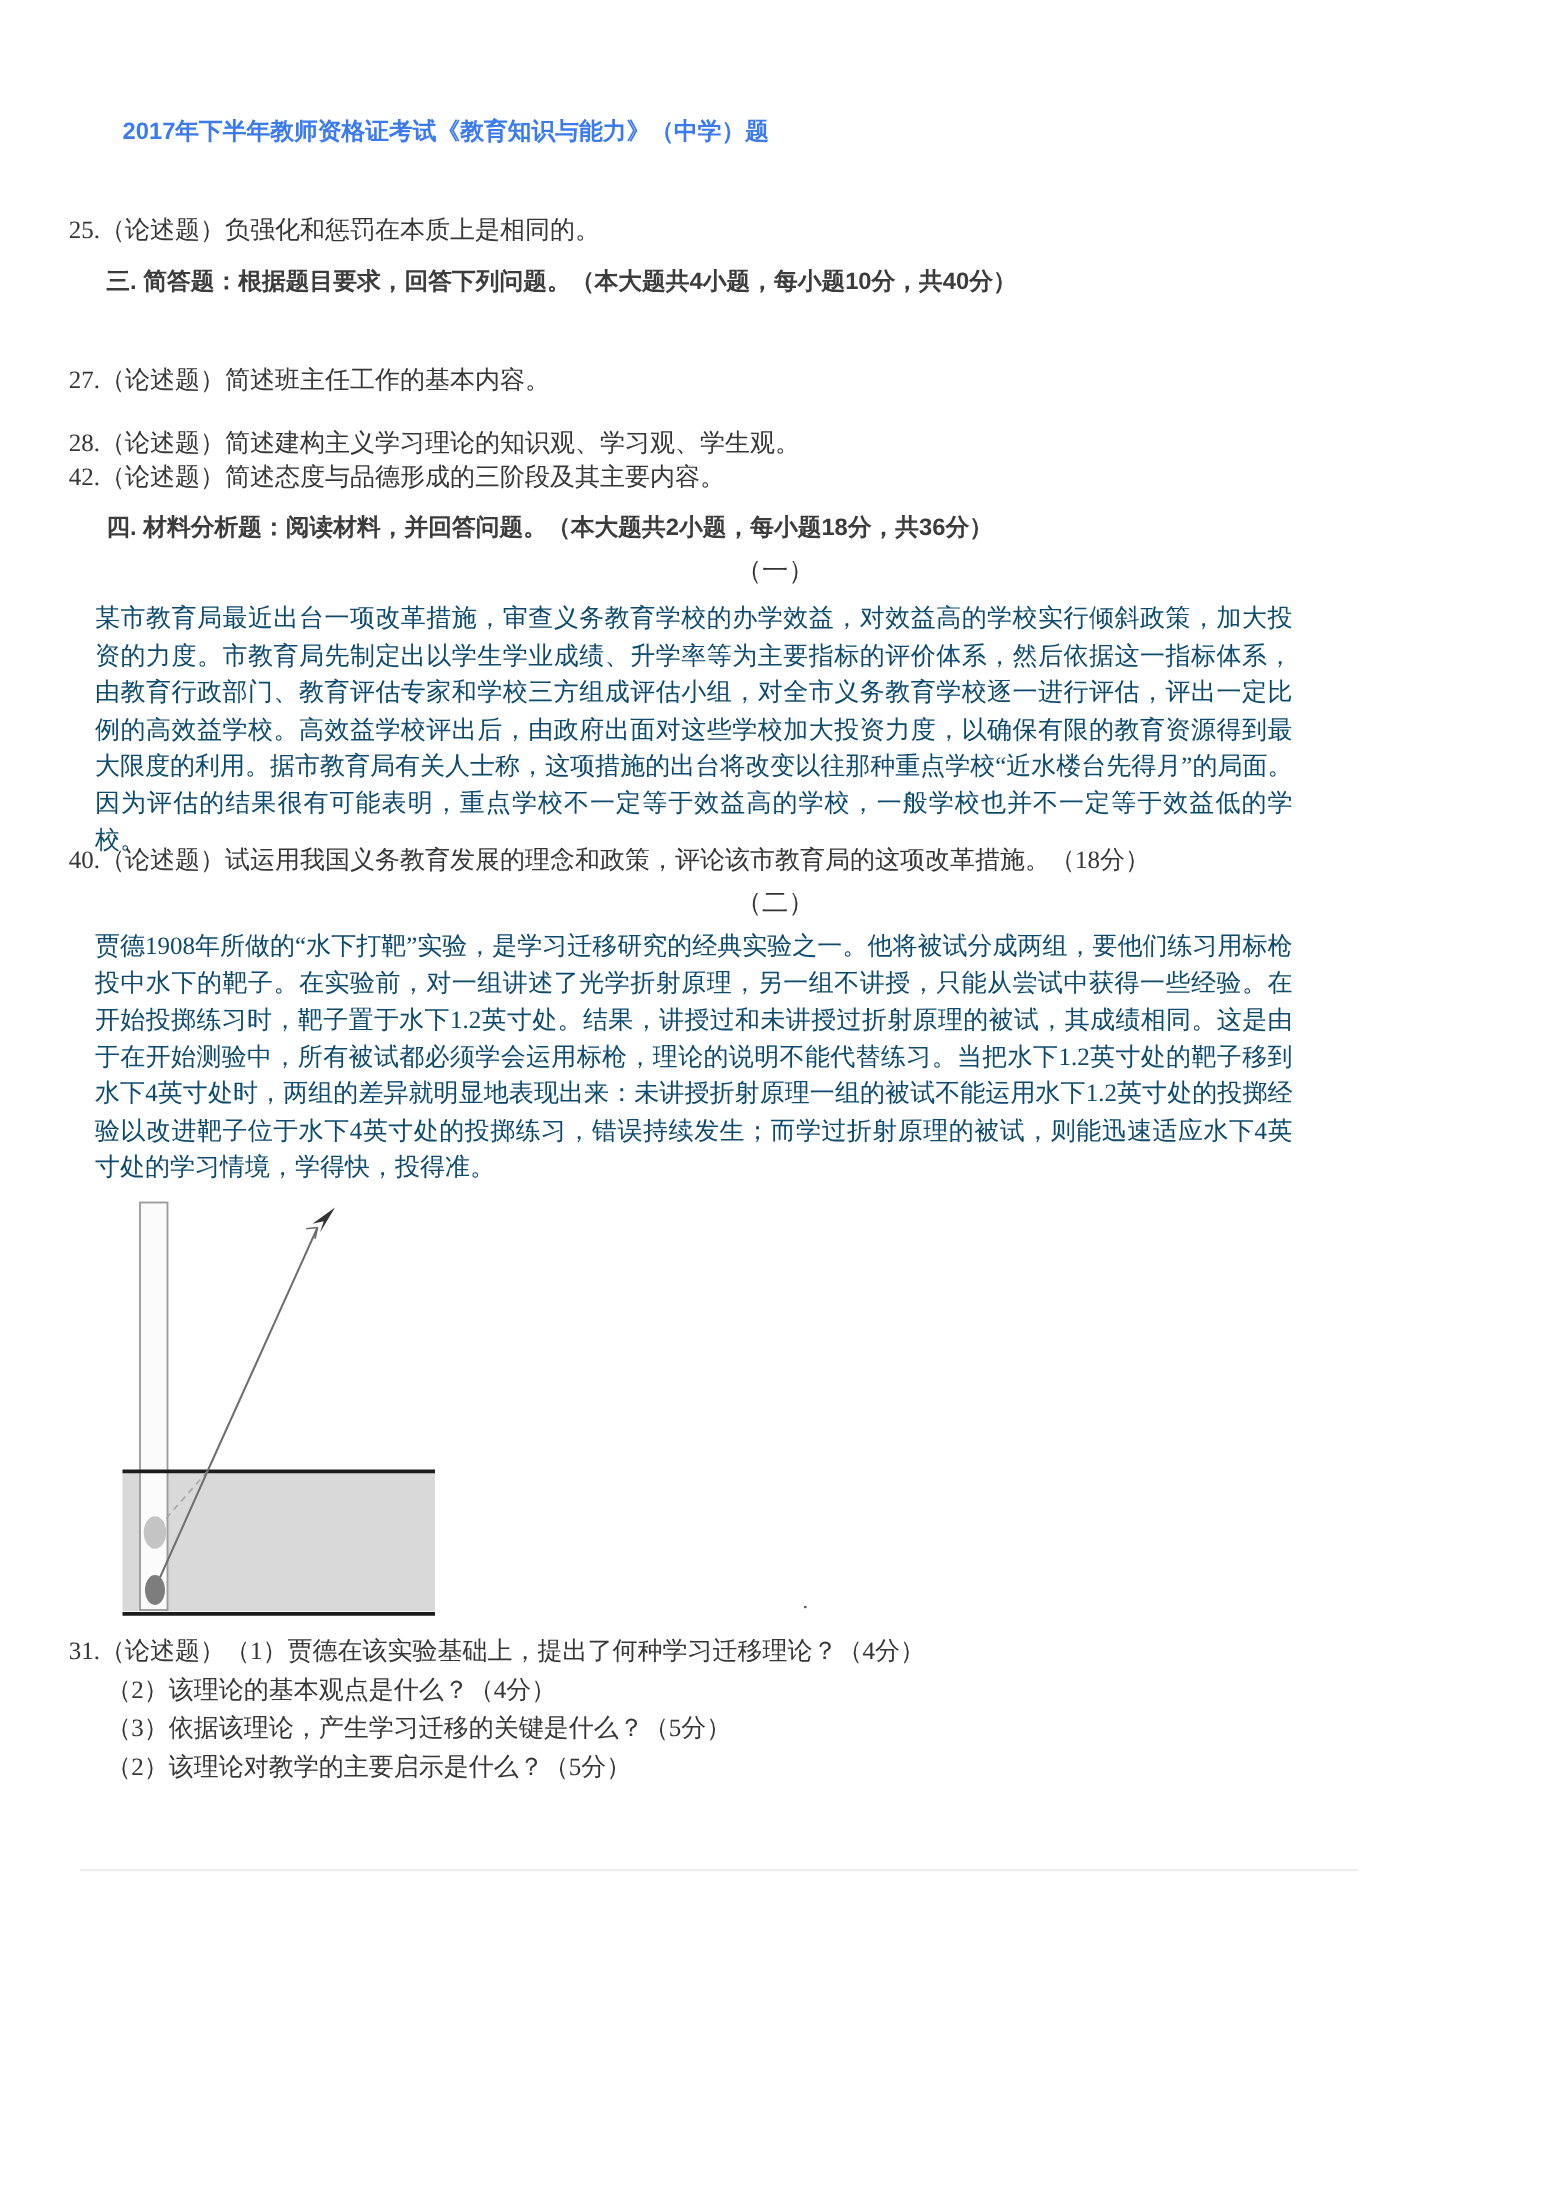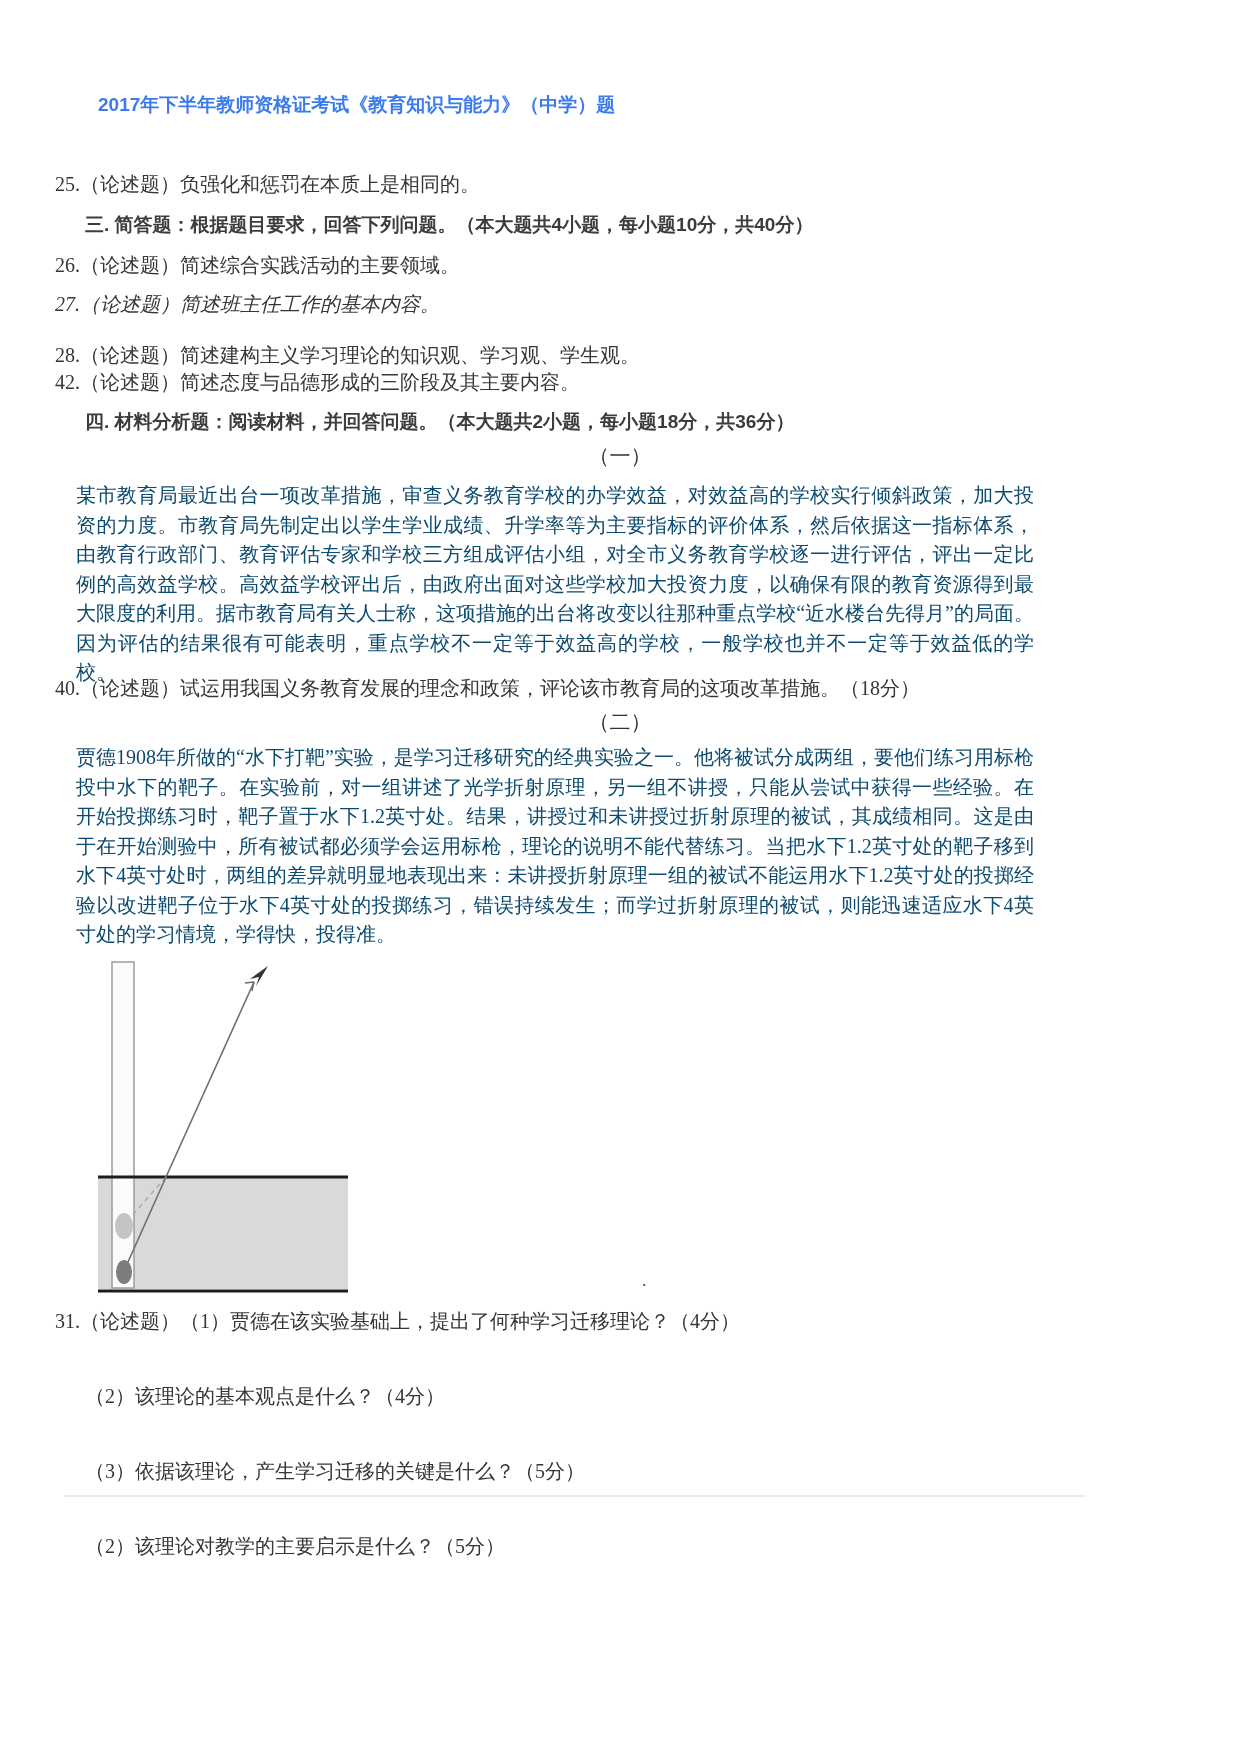--- a/index.html
+++ b/index.html
@@ -7,38 +7,37 @@
         font-family:"Liberation Serif","DejaVu Serif",serif;color:#363636;}
   .abs{position:absolute;}
   .doc-title{font-family:"Liberation Sans","DejaVu Sans",sans-serif;font-size:19px;
         font-weight:600;color:#3b7bed;white-space:nowrap;}
   .q{font-size:20px;line-height:29px;white-space:nowrap;text-align:right;}
   .sec-heading{font-family:"Liberation Sans","DejaVu Sans",sans-serif;font-weight:bold;
         font-size:19px;color:#3c3c3c;white-space:nowrap;}
   .material-label{left:0;width:1240px;text-align:center;font-size:21px;color:#333;}
   .para{font-size:20px;line-height:29.5px;text-align:justify;width:958px;color:#0c4a6e;}
   .sub-q{font-size:20px;line-height:31px;white-space:nowrap;}
-  .sub-q.indent{padding-left:30px;margin-top:44px;}
+  .sub-q.indent{padding-left:30px;}
   .divider{position:absolute;left:64px;width:1112px;top:1495px;height:2px;background:#ededed;}
   .tiny-mark{font-size:18px;color:#555;}
 </style>
 </head>
 <body>
 
 <div class="page">
 
   <div class="abs doc-title" style="left:98px;top:92px;">2017年下半年教师资格证考试《教育知识与能力》（中学）题</div>
 
   <div class="abs q" style="left:55px;top:170px;">25.（论述题）负强化和惩罚在本质上是相同的。</div>
 
   <div class="abs sec-heading" style="left:85px;top:212px;">三. 简答题：根据题目要求，回答下列问题。（本大题共4小题，每小题10分，共40分）</div>
 
-  <div class="abs q" style="left:55px;top:251px;">26.（论述题）简述综合实践活动的主要领域。</div>
 
-  <div class="abs q" style="left:55px;top:290px;font-style:italic;">27.（论述题）简述班主任工作的基本内容。</div>
+  <div class="abs q" style="left:55px;top:290px;">27.（论述题）简述班主任工作的基本内容。</div>
 
   <div class="abs q" style="left:55px;top:341px;">28.（论述题）简述建构主义学习理论的知识观、学习观、学生观。</div>
 
   <div class="abs q" style="left:55px;top:368px;">42.（论述题）简述态度与品德形成的三阶段及其主要内容。</div>
 
   <div class="abs sec-heading" style="left:85px;top:409px;">四. 材料分析题：阅读材料，并回答问题。（本大题共2小题，每小题18分，共36分）</div>
 
   <div class="abs material-label" style="top:442px;">（一）</div>
 
   <div class="abs para" style="left:76px;top:481px;">某市教育局最近出台一项改革措施，审查义务教育学校的办学效益，对效益高的学校实行倾斜政策，加大投资的力度。市教育局先制定出以学生学业成绩、升学率等为主要指标的评价体系，然后依据这一指标体系，由教育行政部门、教育评估专家和学校三方组成评估小组，对全市义务教育学校逐一进行评估，评出一定比例的高效益学校。高效益学校评出后，由政府出面对这些学校加大投资力度，以确保有限的教育资源得到最大限度的利用。据市教育局有关人士称，这项措施的出台将改变以往那种重点学校“近水楼台先得月”的局面。因为评估的结果很有可能表明，重点学校不一定等于效益高的学校，一般学校也并不一定等于效益低的学校。</div>

